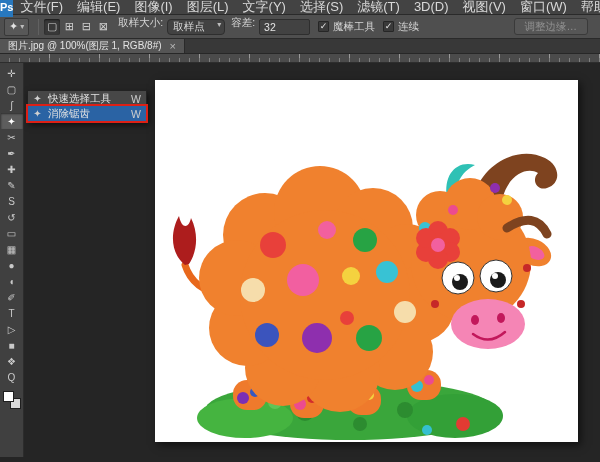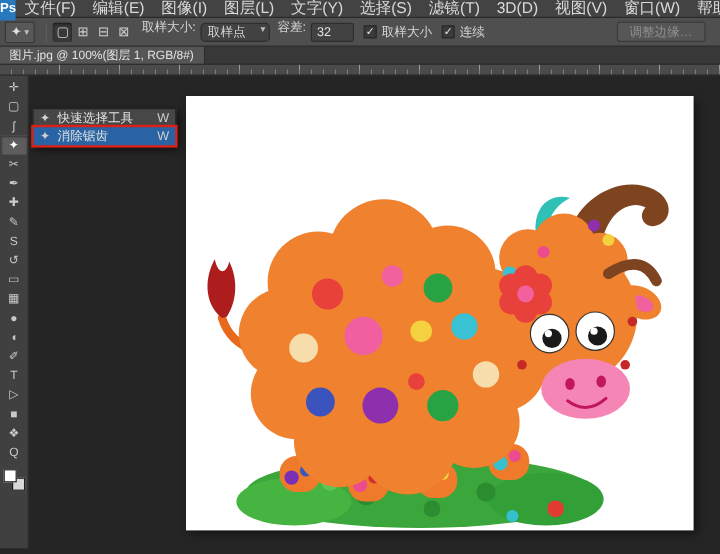--- a/index.html
+++ b/index.html
@@ -24,33 +24,33 @@
   .tool-chip .arrow { color:#bdbdbd; font-size:8px; }
   .vsep { width:1px; height:16px; background:#3c3c3c; border-right:1px solid #616161; margin:0 5px; }
   .mode-box { width:16px; height:16px; display:flex; align-items:center; justify-content:center;
               color:#cfcfcf; font-size:11px; border-radius:2px; margin-right:1px; }
   .mode-box.pressed { background:#383838; box-shadow:inset 0 1px 2px rgba(0,0,0,.6); }
   .ob-label { margin:0 4px 8px 6px; white-space:nowrap; }
   .dropdown { background:#424242; border:1px solid #2e2e2e; border-radius:4px; height:16px;
               display:flex; padding:0 3px 0 5px; gap:6px; min-width:58px; }
   .dropdown .arrow { font-size:8px; color:#bdbdbd; margin-left:auto; }
   .num-input { background:#424242; border:1px solid #2e2e2e; border-radius:2px; height:16px;
-               width:36px; display:flex; align-items:center; padding:0 4px; color:#e4e4e4; }
+               width:51px; display:flex; align-items:center; padding:0 4px; color:#e4e4e4; }
   .checkbox-group { display:flex; align-items:center; margin-left:8px; white-space:nowrap; }
   .checkbox { width:11px; height:11px; background:#3a3a3a; border:1px solid #262626; border-radius:1px;
               display:flex; align-items:center; justify-content:center; color:#e8e8e8;
               font-size:9px; line-height:9px; margin-right:4px; }
   .refine-btn { margin-left:auto; margin-right:8px; background:#565656; border:1px solid #3a3a3a;
                 border-radius:3px; color:#909090; height:17px; padding:0 10px; display:flex;
                 align-items:center; white-space:nowrap; }
 
   
   .tab-bar { height:15px; background:#383838; border-bottom:1px solid #272727; display:flex; }
   .doc-tab { background:#555555; color:#e3e3e3; font-size:10px; display:flex; align-items:center;
-             gap:8px; padding:0 8px; border-right:1px solid #2a2a2a; max-width:230px;flex-direction:column; }
+             gap:8px; padding:0 8px; border-right:1px solid #2a2a2a; max-width:230px; }
   .doc-tab .close { color:#b9b9b9; font-size:11px; }
 
   
   .ruler { height:9px; background:#4b4b4b; border-bottom:1px solid #2d2d2d;
            background-image:repeating-linear-gradient(90deg, transparent 0 9px, #7e7e7e 9px 10px),
                             repeating-linear-gradient(90deg, transparent 0 49px, #9a9a9a 49px 50px);
            background-size:100% 4px, 100% 9px; background-position:bottom left; background-repeat:repeat-x; }
 
   
   .workspace { position:relative; height:394px; background:#252525; }
@@ -114,21 +114,21 @@
     <div class="mode-box">⊠</div>
     <span class="ob-label">取样大小:</span>
     <div class="dropdown">
       <span>取样点</span>
       <span class="arrow">▾</span>
     </div>
     <span class="ob-label">容差:</span>
     <div class="num-input">32</div>
     <div class="checkbox-group">
       <span class="checkbox">✓</span>
-      <span>取样大小</span>
+      <span>魔棒工具</span>
     </div>
     <div class="checkbox-group">
       <span class="checkbox">✓</span>
       <span>连续</span>
     </div>
     <div class="refine-btn">调整边缘…</div>
   </div>
 
   <div class="tab-bar">
     <div class="doc-tab">

